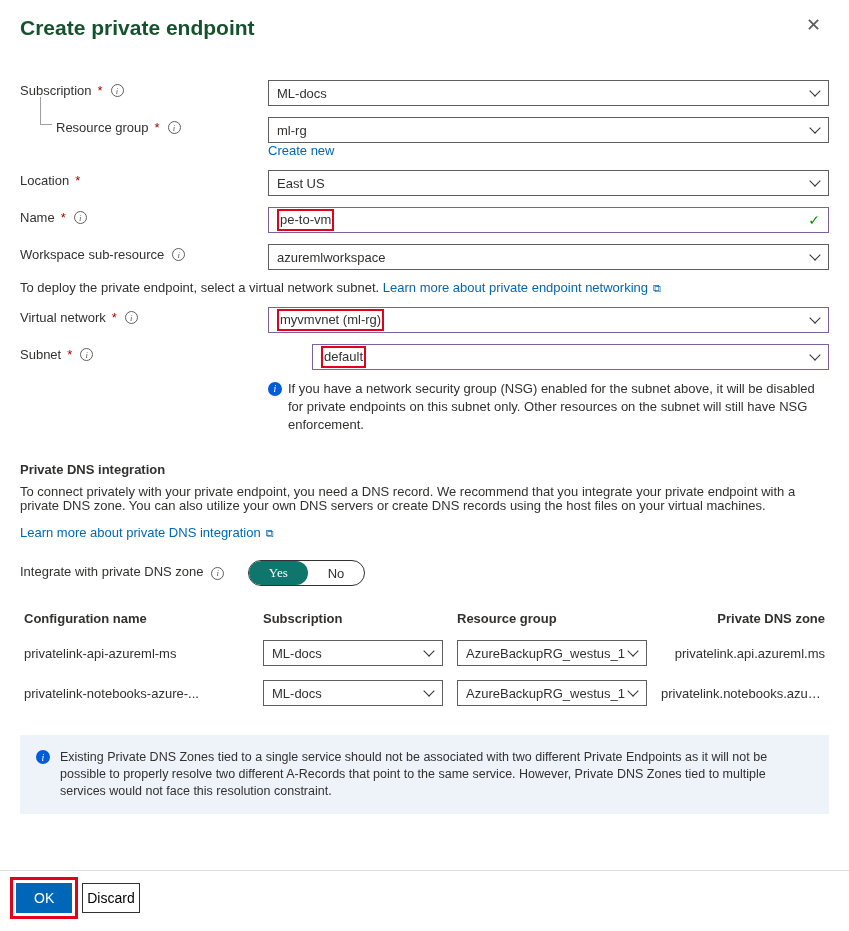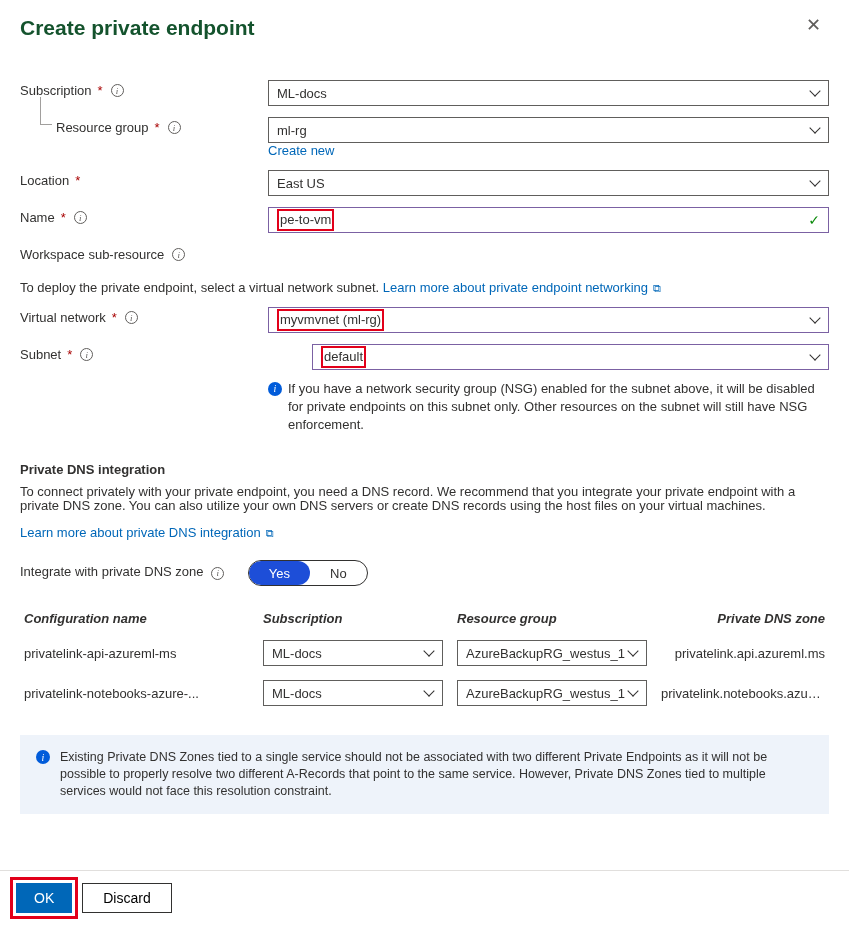--- a/index.html
+++ b/index.html
@@ -172,37 +172,37 @@
     margin-left: 20px;
   }
   .toggle-opt {
     padding: 0 20px;
     display: flex;
     align-items: center;
     font-size: 13px;
     cursor: pointer;
   }
   .toggle-opt.active {
-    background: #1d4ed8;
+    background: #0f766e;
     color: #fff;
     border-radius: 13px;
+    font-family: Liberation Serif, serif;
   }
   .dns-table {
     margin-top: 18px;
   }
   .dns-header, .dns-row {
     display: flex;
     align-items: center;
     gap: 14px;
     padding: 7px 4px;
   }
   .dns-header {
     font-weight: 600;
     border-bottom: 0;
-    font-style: italic;
   }
   .col-config { width: 225px; overflow: hidden; text-overflow: ellipsis; white-space: nowrap; }
   .col-sub { width: 180px; }
   .col-rg { width: 190px; }
   .col-zone { flex: 1; overflow: hidden; text-overflow: ellipsis; white-space: nowrap; text-align: right; }
   .mini-dropdown {
     height: 26px;
     border: 1px solid #605e5c;
     background: #fff;
     display: flex;
@@ -237,21 +237,21 @@
     border: none;
     padding: 6px 18px;
     font-size: 14px;
     cursor: pointer;
     outline: 3px solid #e2001a;
     outline-offset: 3px;
   }
   .btn-secondary {
     background: #fff;
     border: 1px solid #323130;
-    padding: 6px 20px;
+    padding: 6px 4px;
     font-size: 14px;
     cursor: pointer;
   }
 </style>
 </head>
 <body>
 
 <div class="panel">
   <div class="title-row">
     <h1>Create private endpoint</h1>
@@ -317,20 +317,26 @@
         <span class="check-green">✓</span>
       </div>
     </div>
   </div>
 
   
   <div class="form-row">
     <div class="label-col">
       <span>Workspace sub-resource</span>
       <span class="info-icon">i</span>
+    </div>
+    <div class="field-col">
+      <div class="dropdown">
+        <span>azuremlworkspace</span>
+        <span class="chevron"></span>
+      </div>
     </div>
   </div>
 
   
   <div class="section-text">
     <span>To deploy the private endpoint, select a virtual network subnet. </span>
     <span class="link">
       <span>Learn more about private endpoint networking</span><span class="ext-icon"> ⧉</span>
     </span>
   </div>

